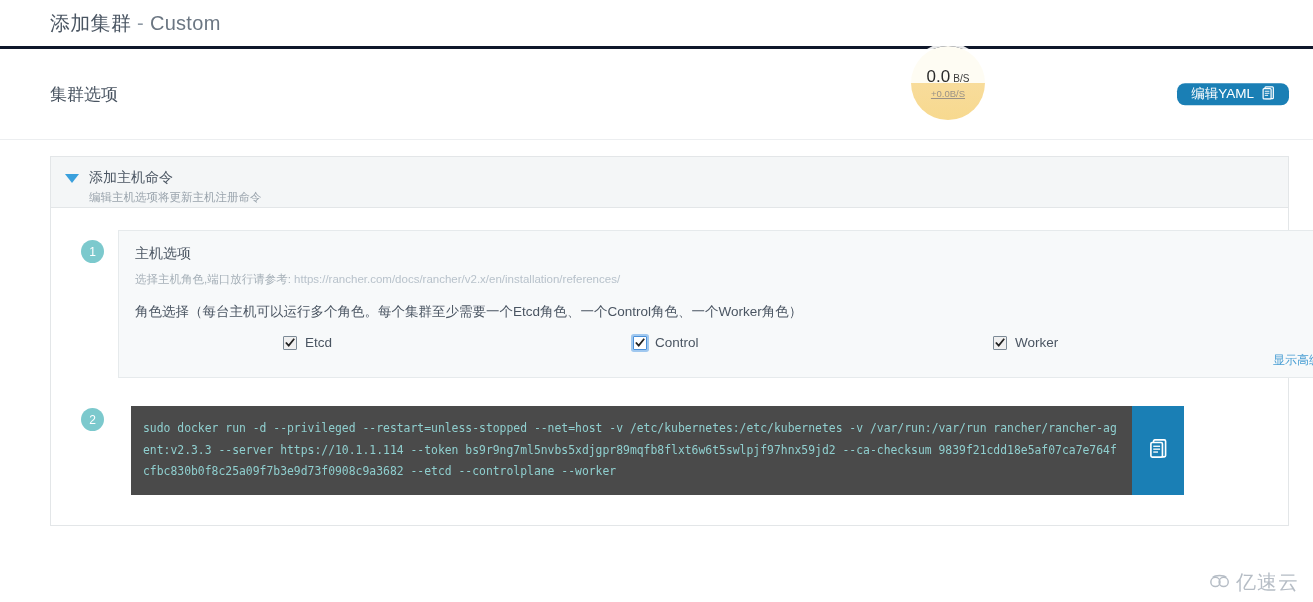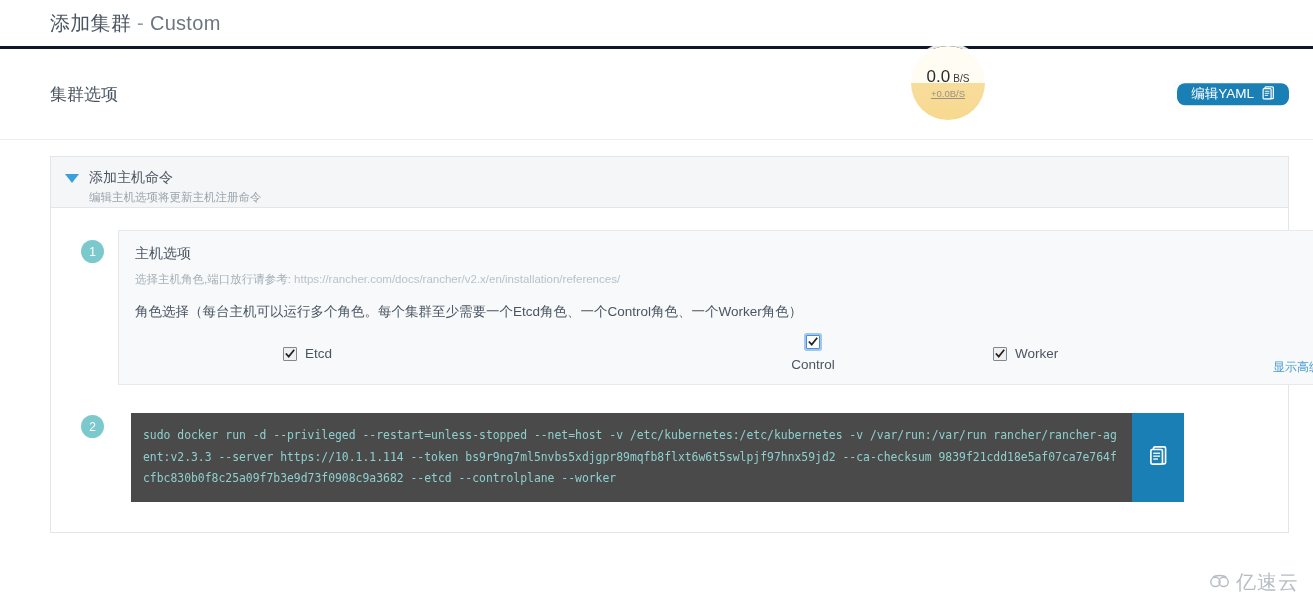--- a/index.html
+++ b/index.html
@@ -191,21 +191,21 @@
   .check-item {
     display: flex;
     align-items: center;
     gap: 8px;
     font-size: 13.5px;
     color: #4a5562;
     cursor: pointer;
     width: 350px;
   }
   .check-item:nth-child(1) { padding-left: 146px; width: 350px; }
-  .check-item:nth-child(2) { padding-left: 0px; width: 360px; flex-direction: column; }
+  .check-item:nth-child(2) { padding-left: 0px; width: 360px; }
   .check-item:nth-child(3) { padding-left: 0px; }
   .cb {
     width: 12px; height: 12px;
     border: 1px solid #7c8a96;
     background: #f0f0f0;
     display: inline-flex;
     align-items: center;
     justify-content: center;
     flex: none;
     border-radius: 1px;

